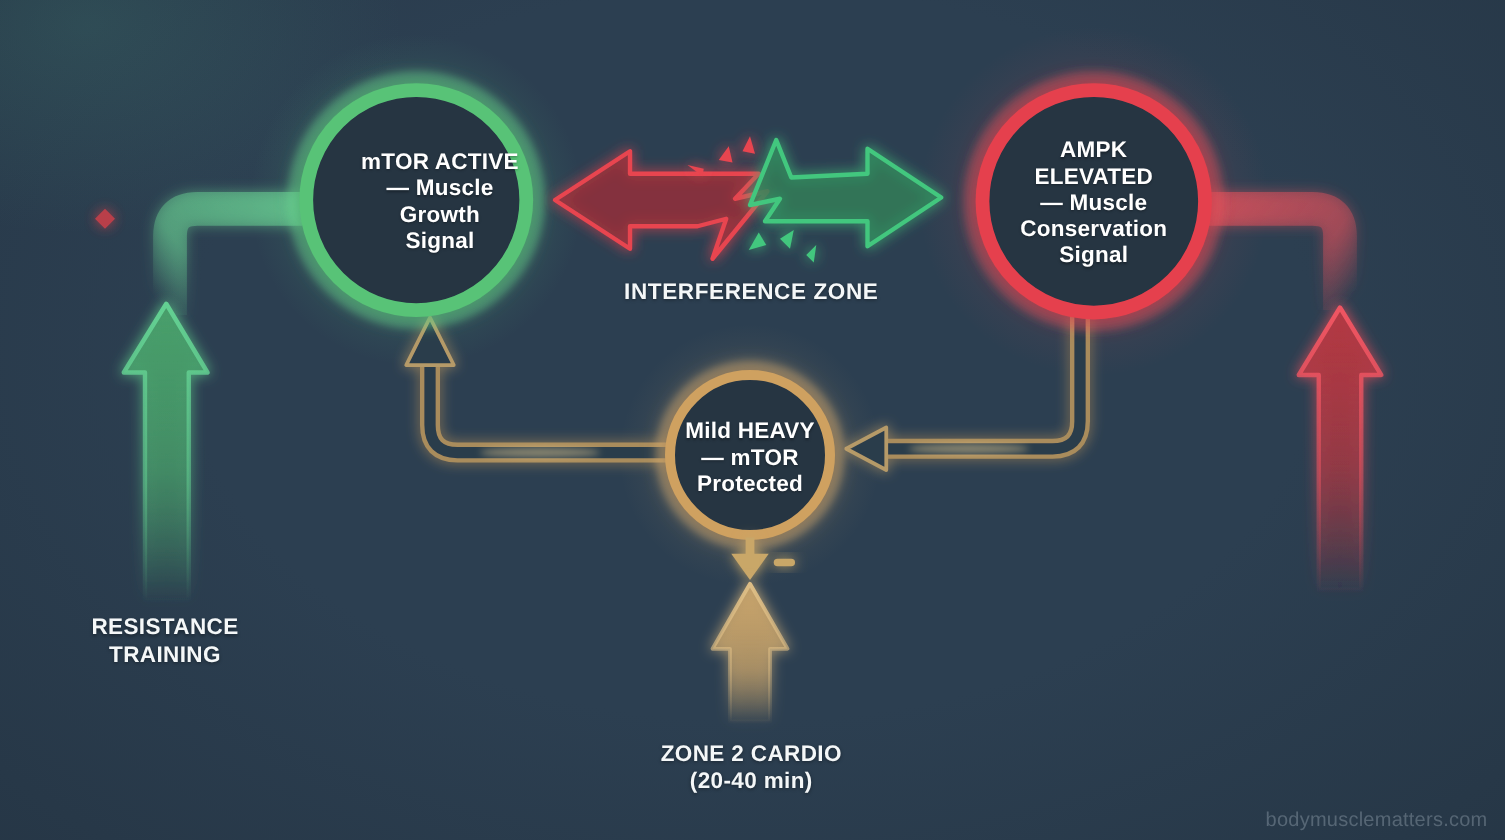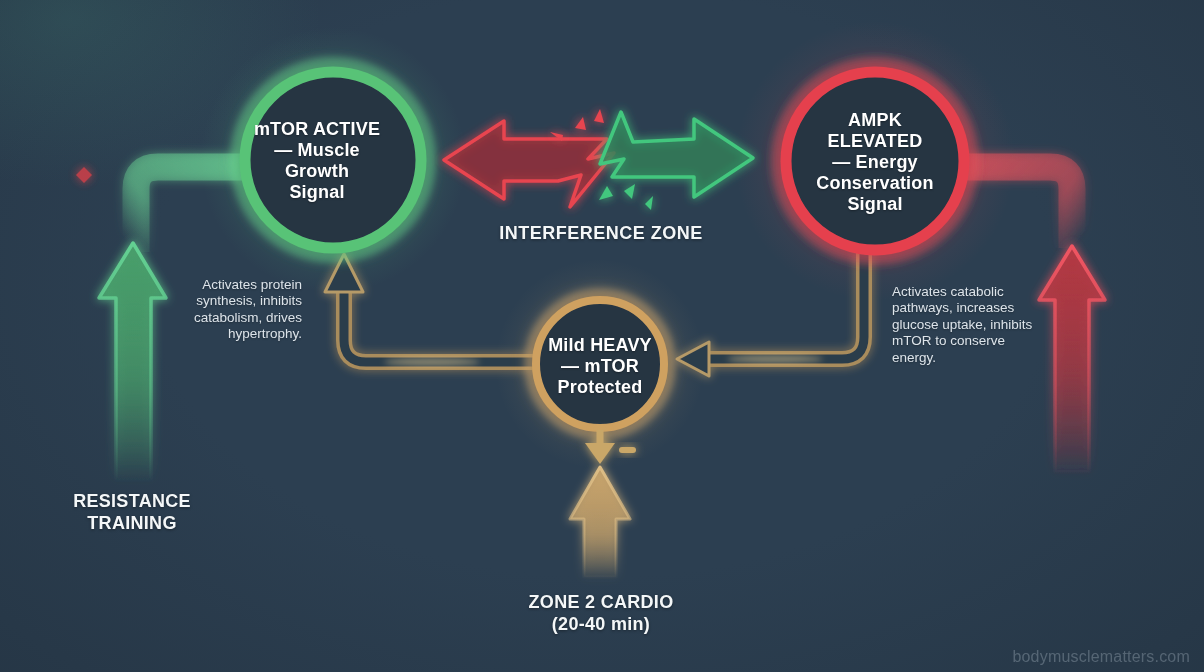--- a/index.html
+++ b/index.html
@@ -171,44 +171,35 @@
       </g>
       <g filter="url(#fGlow6)">
         <polygon points="607,186 599,200 613,196" fill="#43c77e"></polygon>
         <polygon points="624,191 635,184 632,199" fill="#43c77e"></polygon>
         <polygon points="645,204 653,196 651,210" fill="#43c77e"></polygon>
       </g>
       <polygon points="76,175 84,167 92,175 84,183" fill="#d24049" opacity="0.85" filter="url(#fGlow6)"></polygon>
     </g>
   </svg>
 
-  <div class="abs ctr node-text pre" style="left:317px;top:161px;width:160px;">mTOR ACTIVE
+  <div class="abs ctr node-text pre" style="left:352px;top:161px;width:160px;">mTOR ACTIVE
 — Muscle
 Growth
 Signal</div>
   <div class="abs ctr node-text pre" style="left:875px;top:162px;width:160px;">AMPK
 ELEVATED
-— Energy
+— Muscle
 Conservation
 Signal</div>
   <div class="abs ctr node-text pre" style="left:600px;top:366px;width:140px;">Mild HEAVY
 — mTOR
 Protected</div>
 
   <div class="abs ctr caption pre" style="left:132px;top:513px;width:200px;">RESISTANCE
 TRAINING</div>
   <div class="abs ctr caption" style="left:601px;top:234px;width:320px;letter-spacing:.5px;">INTERFERENCE ZONE</div>
   <div class="abs ctr caption pre" style="left:601px;top:614px;width:240px;">ZONE 2 CARDIO
 (20-40 min)</div>
 
-  <div class="abs para pre" style="right:902px;top:277px;width:170px;text-align:right;">Activates protein
-synthesis, inhibits
-catabolism, drives
-hypertrophy.</div>
-  <div class="abs para pre" style="left:892px;top:284px;width:175px;text-align:left;">Activates catabolic
-pathways, increases
-glucose uptake, inhibits
-mTOR to conserve
-energy.</div>
 
   <div class="abs watermark" style="right:14px;top:648px;">bodymusclematters.com</div>
 
 </div>
 
 </body></html>

